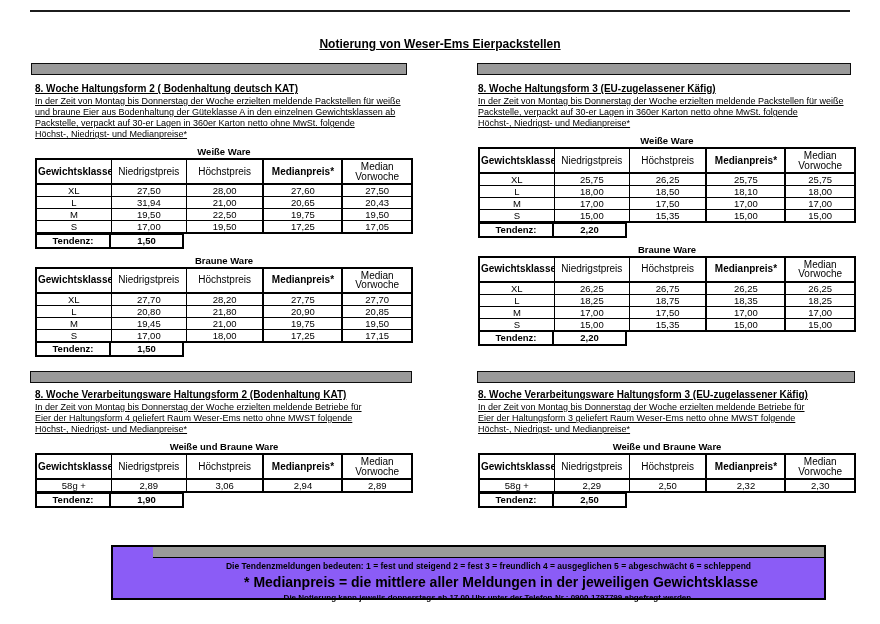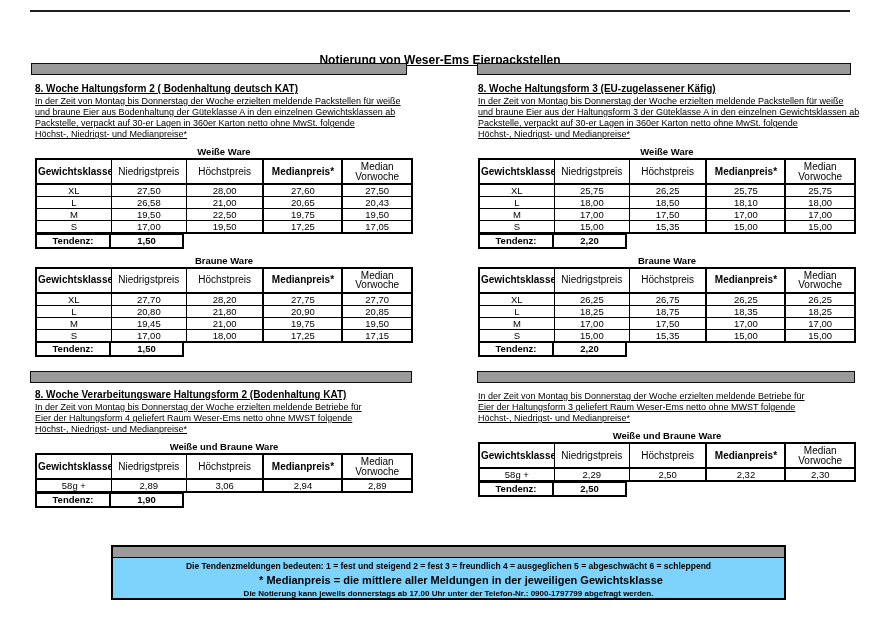--- a/index.html
+++ b/index.html
@@ -1,20 +1,20 @@
 <!DOCTYPE html>
 <html><head>
 <meta charset="utf-8">
 <style>
   html,body { margin:0; padding:0; background:#ffffff; }
   body { width:880px; height:624px; font-family:"Liberation Sans", sans-serif; color:#000; position:relative; overflow:hidden; }
 
   .top-rule { position:absolute; left:30px; top:10px; width:820px; height:2px; background:#1c1c1c; }
 
-  .title { position:absolute; left:0; right:0; top:53px; text-align:center; font-size:12px; font-weight:bold; }
+  .title { position:absolute; left:0; right:0; top:37px; text-align:center; font-size:12px; font-weight:bold; }
   .title span { text-decoration:underline; padding:0 3px; }
 
   .bar { position:absolute; height:10px; background:#9a9a9a; border:1.5px solid #0d0d0d; }
   #bar-tl { left:31px;  top:63px;  width:374px; }
   #bar-tr { left:477px; top:63px;  width:372px; }
   #bar-ml { left:30px;  top:371px; width:380px; }
   #bar-mr { left:477px; top:371px; width:376px; }
 
   .section { position:absolute; width:378px; }
   #sec-hf2 { left:35px;  top:83px;  }
@@ -35,25 +35,25 @@
   table.price td { font-size:9.5px; height:11px; line-height:11px; padding:0; }
   table.price td.c-class, table.price td.c-median { font-weight:normal; }
   table.price th.h-median, table.price td.c-median { border-left-width:2.5px; border-right-width:2.5px;margin-top:29px; }
   col.w1{width:20%;} col.w2{width:20%;} col.w3{width:20.5%;} col.w4{width:21%;} col.w5{width:18.5%;}
 
   table.tendenz { border-collapse:collapse; margin-top:-1.5px; }
   table.tendenz td { border:2px solid #000; height:12px; line-height:12px; font-size:9.5px; font-weight:bold; text-align:center; padding:0; }
   td.t-label { width:72px; }
   td.t-value { width:71px; }
 
-  .footer-box { position:absolute; left:111px; top:545px; width:671px; height:51px; border:2px solid #000; background:#7dd3fc; }
+  .footer-box { position:absolute; left:111px; top:545px; width:671px; height:51px; border:2px solid #000; background:#8b5cf6;padding-left:40px; }
   .footer-bar { height:10px; background:#9a9a9a; border-bottom:1.5px solid #000; }
   .footer-line { text-align:center; font-weight:bold; white-space:nowrap; }
   .f1 { margin-top:3px; font-size:8.5px; }
-  .f2 { margin-top:3px; font-size:11px;margin-left:25px; }
+  .f2 { margin-top:3px; font-size:14px;margin-left:25px; }
   .f3 { margin-top:3px; font-size:8px; }
 </style>
 </head>
 <body>
 
 <div class="top-rule"></div>
 
 <div class="title"><span>Notierung von Weser-Ems Eierpackstellen</span></div>
 
 <div class="bar" id="bar-tl" style="background: rgb(154, 154, 154);"></div>
@@ -91,21 +91,21 @@
     <tbody>
         <tr>
           <td class="c-class">XL</td>
           <td>27,50</td>
           <td>28,00</td>
           <td class="c-median">27,60</td>
           <td>27,50</td>
         </tr>
         <tr>
           <td class="c-class">L</td>
-          <td>26,58</td>
+          <td>31,94</td>
           <td>21,00</td>
           <td class="c-median">20,65</td>
           <td>20,43</td>
         </tr>
         <tr>
           <td class="c-class">M</td>
           <td>19,50</td>
           <td>22,50</td>
           <td class="c-median">19,75</td>
           <td>19,50</td>
@@ -184,21 +184,20 @@
         <td class="t-value">1,50</td>
         </tr>
   </tbody>
     </table>
 </div>
 
 <div class="section" id="sec-hf3">
   <div class="heading">8. Woche Haltungsform 3 (EU-zugelassener Käfig)</div>
   <div class="desc">
       <div>In der Zeit von Montag bis Donnerstag der Woche erzielten meldende Packstellen für weiße</div>
-      <div>und braune Eier aus der Haltungsform 3 der Güteklasse A in den einzelnen Gewichtsklassen ab</div>
       <div>Packstelle, verpackt auf 30-er Lagen in 360er Karton netto ohne MwSt. folgende</div>
       <div>Höchst-, Niedrigst- und Medianpreise*</div>
     </div>
   <div class="caption">Weiße Ware</div>
   <table class="price">
     <colgroup>
         <col class="w1">
         <col class="w2">
         <col class="w3">
         <col class="w4">
@@ -353,20 +352,21 @@
     <tbody>
         <tr>
           <td class="t-label">Tendenz:</td>
         <td class="t-value">1,90</td>
         </tr>
   </tbody>
     </table>
 </div>
 
 <div class="section" id="sec-vw3">
+  <div class="heading">8. Woche Verarbeitungsware Haltungsform 3 (EU-zugelassener Käfig)</div>
   <div class="desc">
       <div>In der Zeit von Montag bis Donnerstag der Woche erzielten meldende Betriebe für</div>
       <div>Eier der Haltungsform 3 geliefert  Raum Weser-Ems netto ohne MWST folgende</div>
       <div>Höchst-, Niedrigst- und Medianpreise*</div>
     </div>
   <div class="caption">Weiße und Braune Ware</div>
   <table class="price">
     <colgroup>
         <col class="w1">
         <col class="w2">

